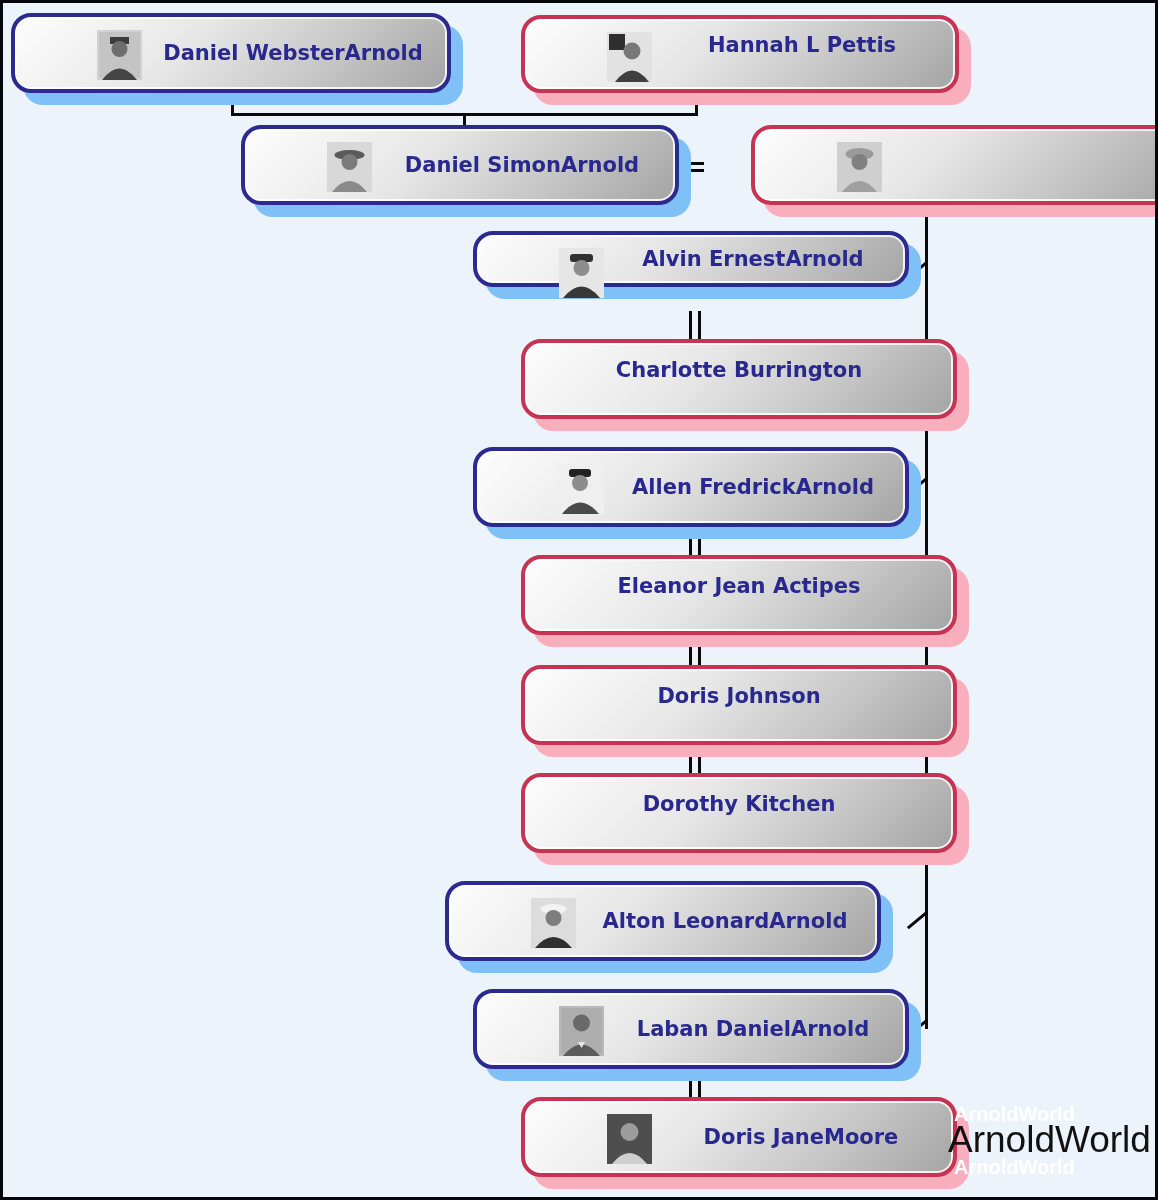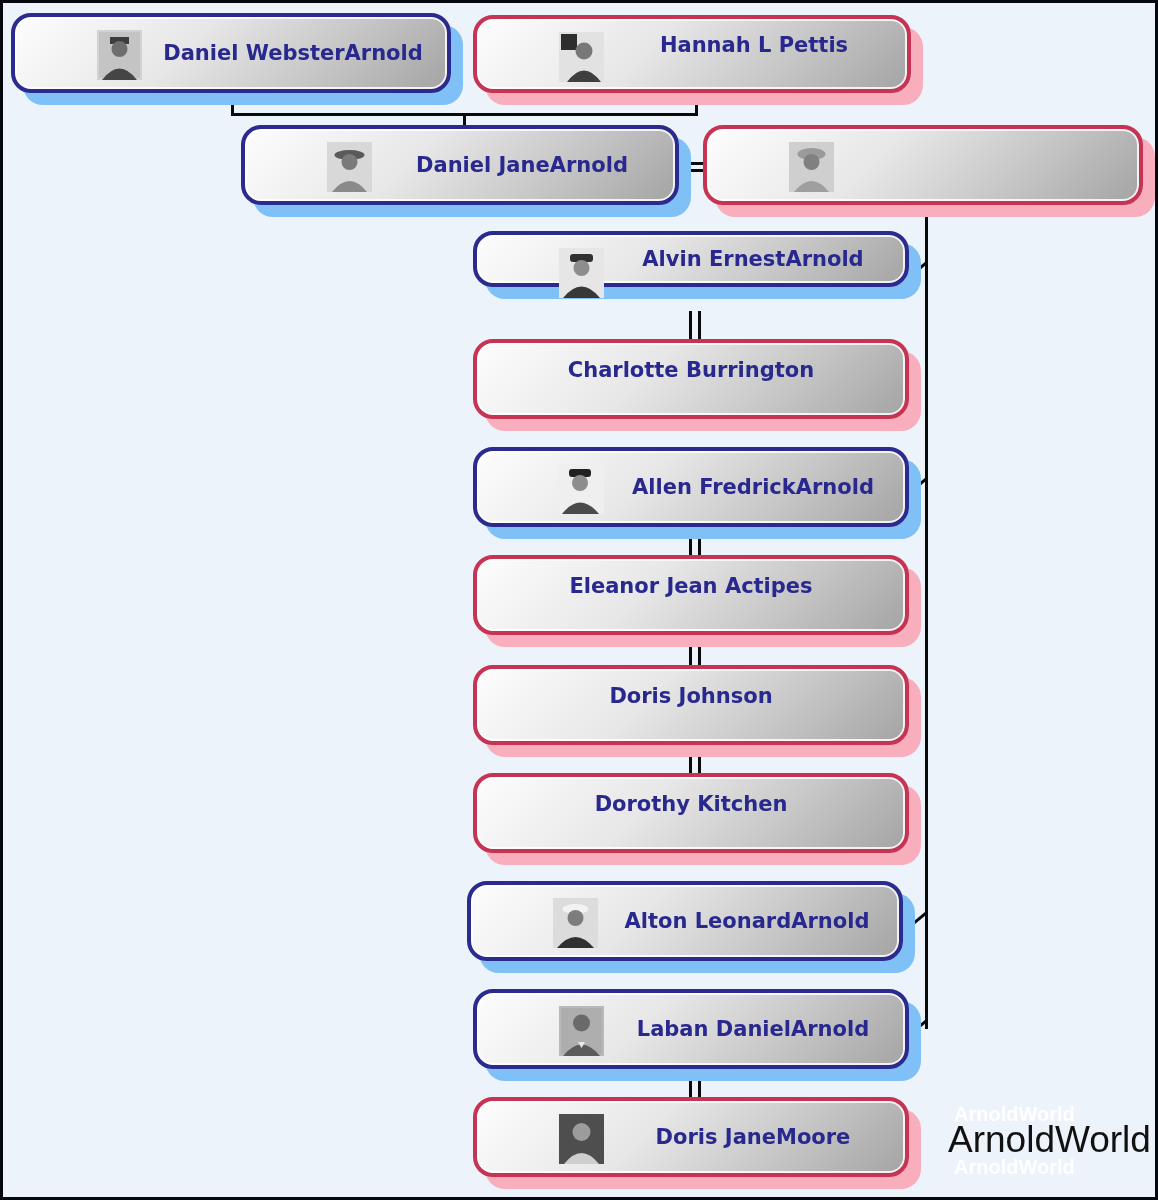--- a/index.html
+++ b/index.html
@@ -16,20 +16,21 @@
     background:linear-gradient(135deg,#fdfdfd 0%,#e7e7e7 40%,#c7c7c7 70%,#a4a4a4 100%);
     cursor:pointer;
   }
   .pbox.male{
     border:4px solid #2b2b8f;
     box-shadow:12px 12px 0 #7fc1f6, inset 0 0 0 2px rgba(255,255,255,.85);
   }
   .pbox.female{
     border:4px solid #c73352;
     box-shadow:12px 12px 0 #f9aebd, inset 0 0 0 2px rgba(255,255,255,.85);
+    margin-left:48px;
   }
   .photo-wrap{position:absolute;left:82px;top:13px;width:45px;height:50px;display:block;}
   .photo-wrap svg{display:block;width:100%;height:100%;}
   .name{
     position:absolute;top:0;bottom:0;left:14px;right:14px;
     display:flex;flex-direction:row;align-items:center;justify-content:center;
     color:#28288e;font-weight:bold;font-size:21px;line-height:26px;text-align:center;
   }
   .pbox.has-photo .name{left:138px;}
   .pbox.one-line .name{transform:translateY(-9px);}
@@ -102,21 +103,21 @@
   <div class="pbox male has-photo" style="left:238px;top:122px;width:438px;height:80px;">
     <span class="photo-wrap">
       <svg viewBox="0 0 45 50">
           <rect width="45" height="50" fill="#d8d8d8"></rect>
           <ellipse cx="22.5" cy="13" rx="15" ry="5" fill="#5a5a5a"></ellipse>
           <circle cx="22.5" cy="20" r="8" fill="#7a7a7a"></circle>
           <path d="M5 50 Q22.5 28 40 50 Z" fill="#8a8a8a"></path>
         </svg>
     </span>
     <span class="name">
-        <span>Daniel Jane</span>
+        <span>Daniel Simon</span>
         <span>Arnold</span>
       </span>
   </div>
 
   <div class="pbox female has-photo one-line" style="left:700px;top:122px;width:440px;height:80px;">
     <span class="photo-wrap">
       <svg viewBox="0 0 45 50">
           <rect width="45" height="50" fill="#cfcfcf"></rect>
           <ellipse cx="22.5" cy="12" rx="14" ry="6" fill="#9a9a9a"></ellipse>
           <circle cx="22.5" cy="20" r="8" fill="#808080"></circle>
@@ -172,21 +173,21 @@
         <span>Dorothy Kitchen</span>
       </span>
   </div>
 
   <div class="pbox female one-line" style="left:470px;top:662px;width:436px;height:80px;">
     <span class="name">
         <span>Doris Johnson</span>
       </span>
   </div>
 
-  <div class="pbox male has-photo" style="left:464px;top:878px;width:436px;height:80px;">
+  <div class="pbox male has-photo" style="left:442px;top:878px;width:436px;height:80px;">
     <span class="photo-wrap">
       <svg viewBox="0 0 45 50">
           <rect width="45" height="50" fill="#dcdcdc"></rect>
           <ellipse cx="22.5" cy="11" rx="13" ry="5" fill="#f2f2f2"></ellipse>
           <circle cx="22.5" cy="20" r="8" fill="#7d7d7d"></circle>
           <path d="M4 50 Q22.5 28 41 50 Z" fill="#303030"></path>
         </svg>
     </span>
     <span class="name">
         <span>Alton Leonard</span>

